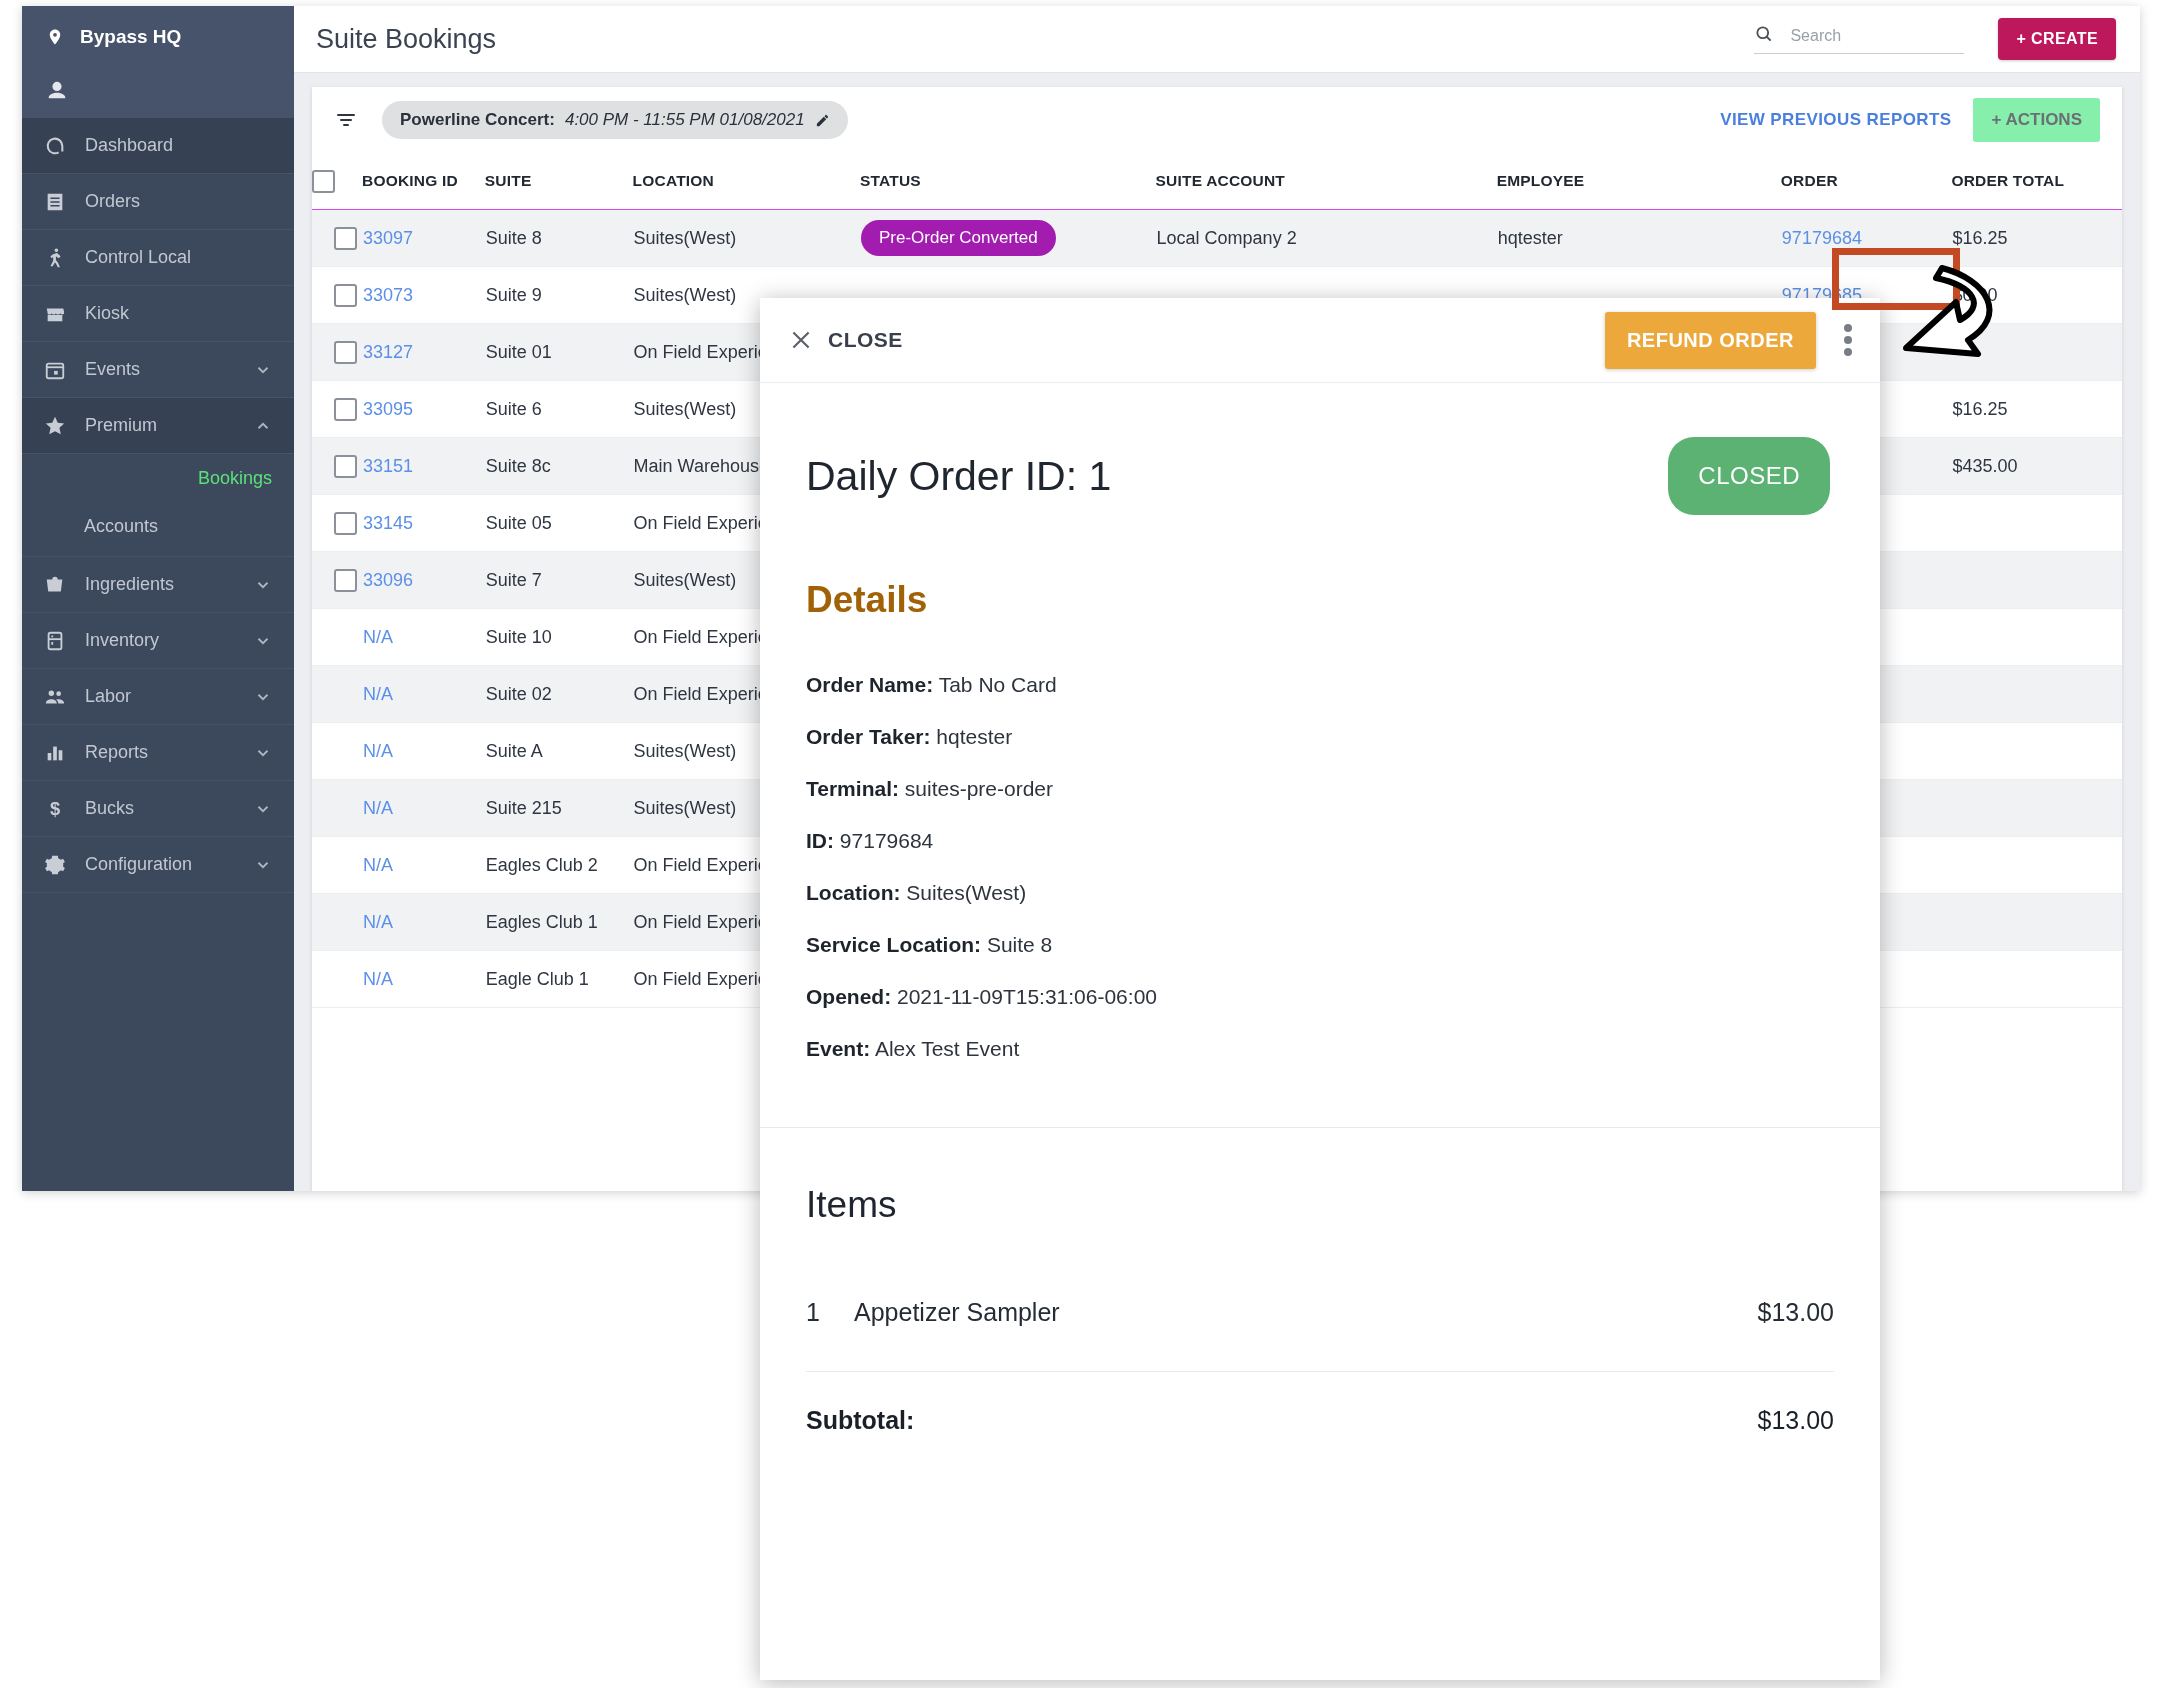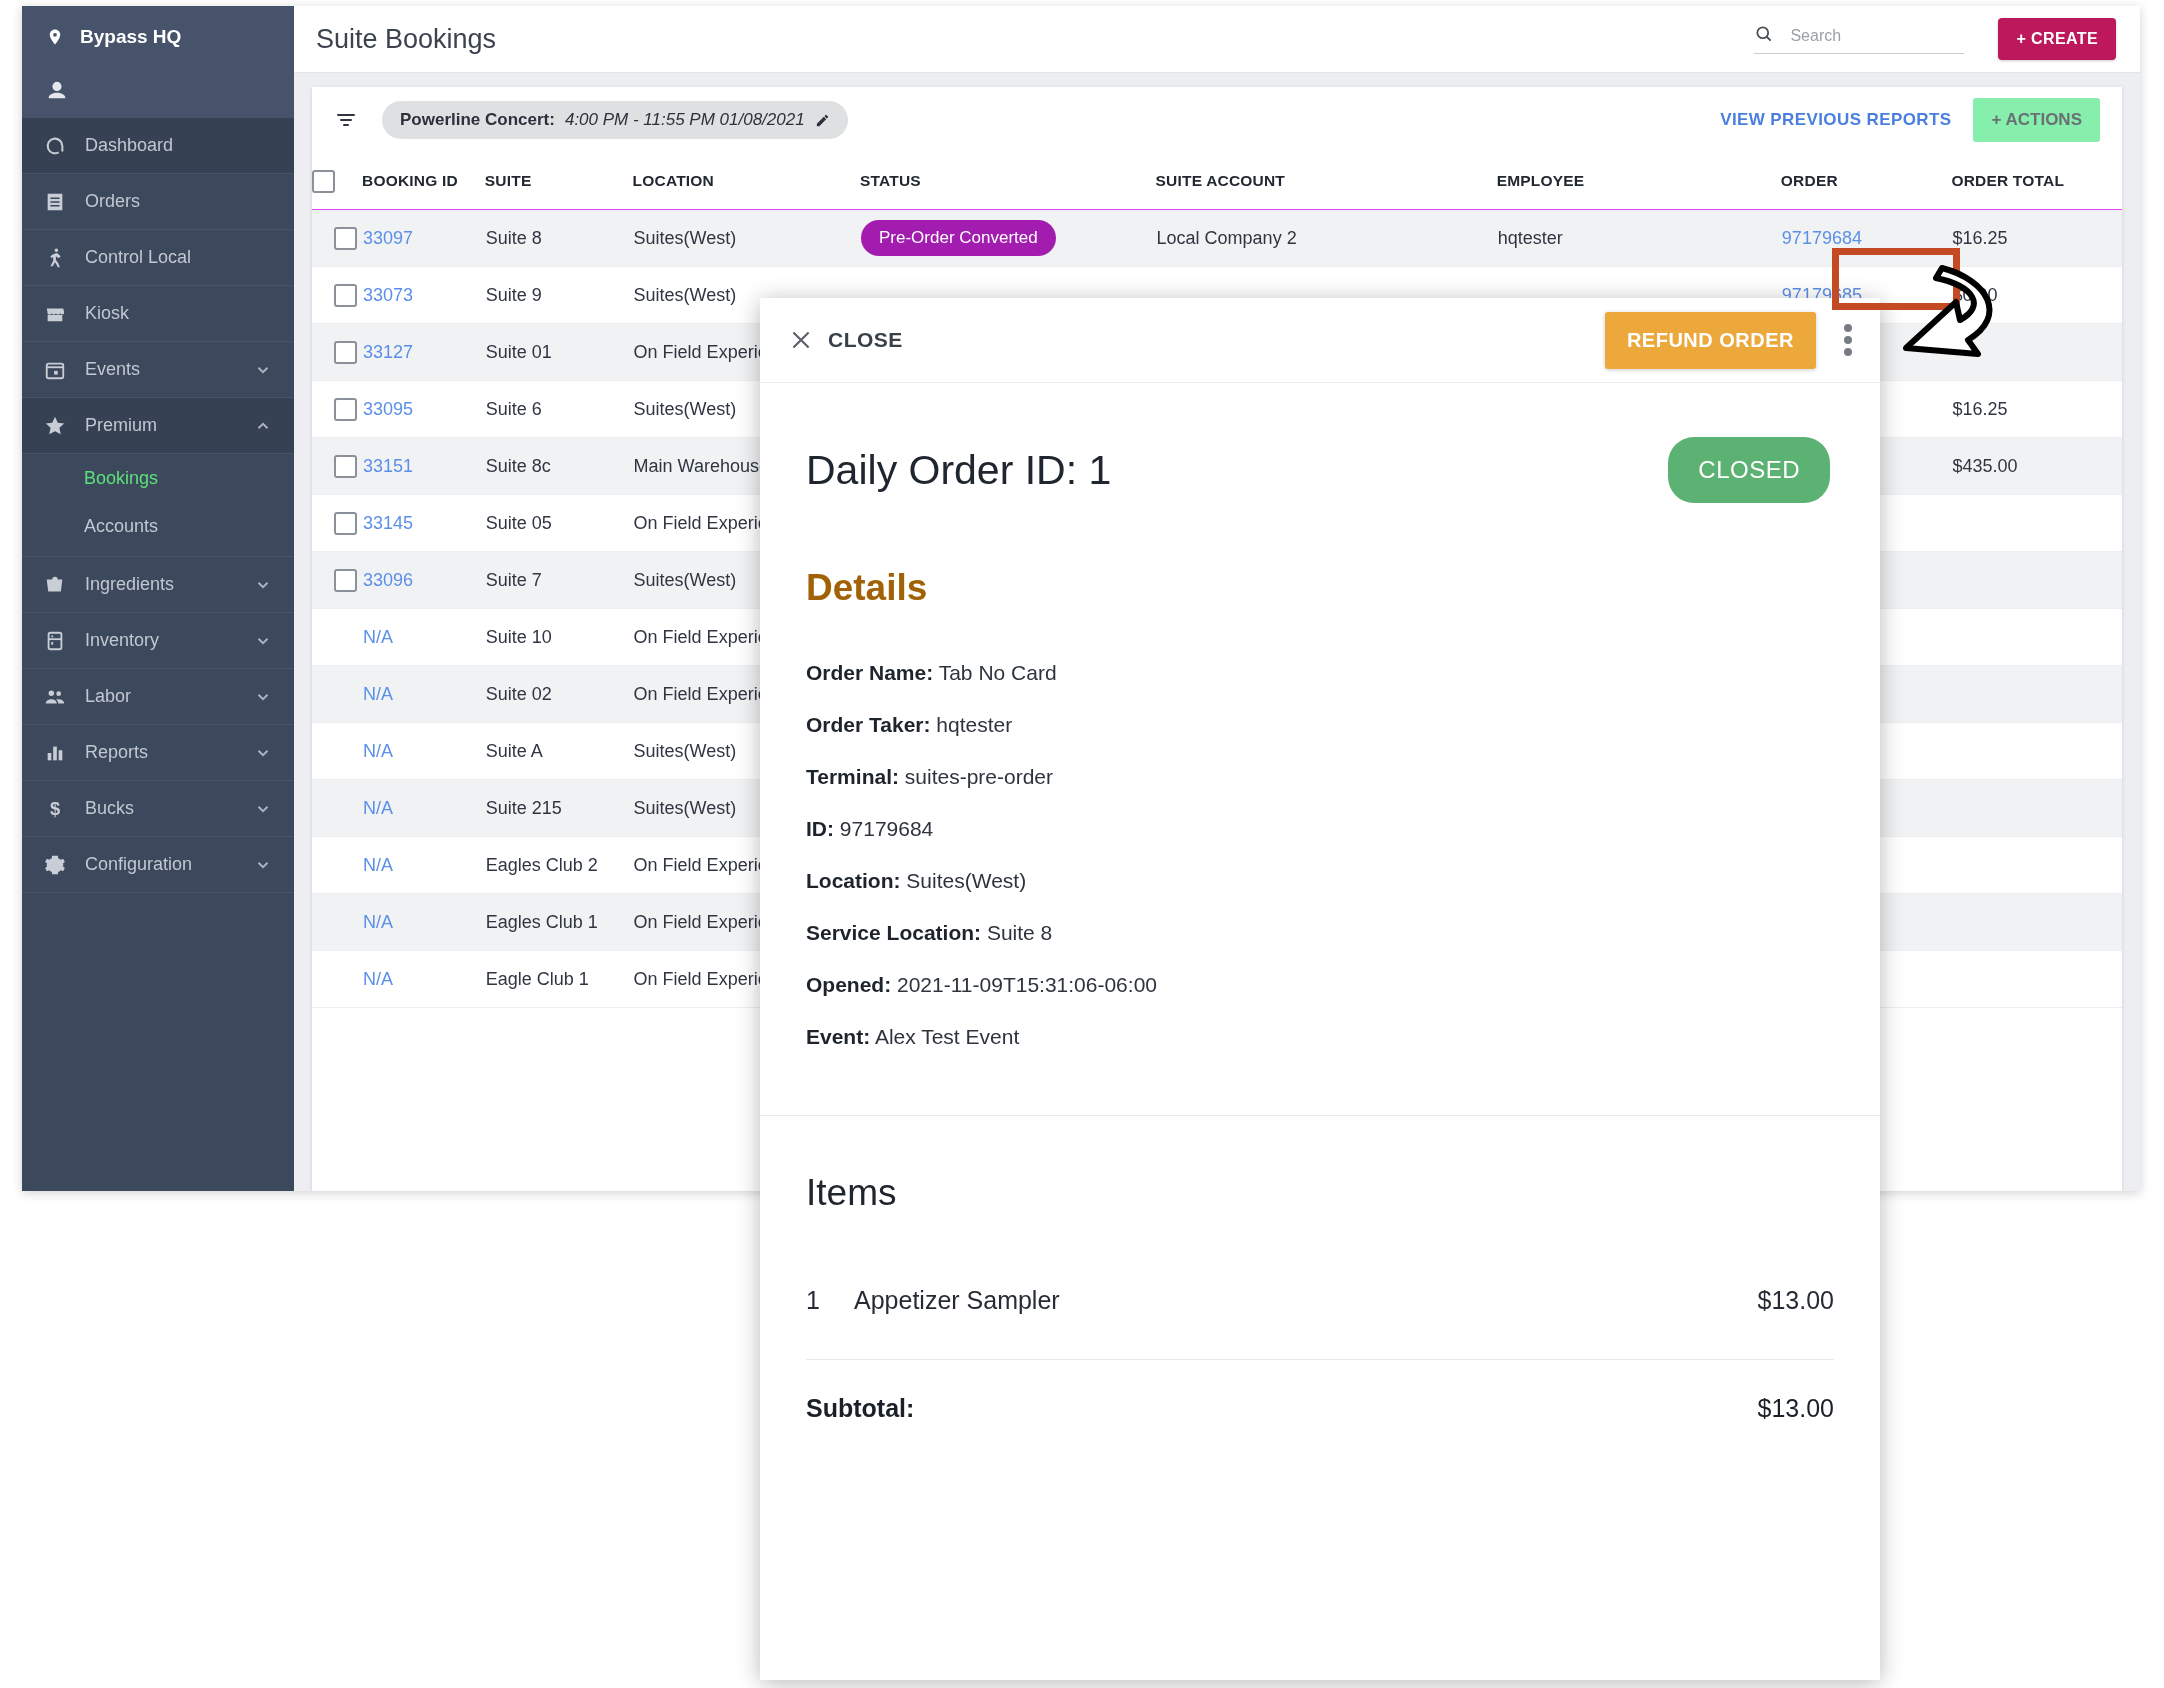--- a/index.html
+++ b/index.html
@@ -42,21 +42,21 @@
     box-sizing:border-box;
   }
   .nav-item.active-group{background:#364254;}
   .nav-item .ico{width:22px;height:22px;flex:0 0 22px;display:block;opacity:.92;}
   .nav-item .label{flex:1;}
   .nav-item .chev{width:18px;height:18px;flex:0 0 18px;opacity:.85;}
   .sub-item{
     height:48px; display:flex; align-items:center;
     padding:0 22px 0 62px; font-size:18px; color:#c2c8d2;
   }
-  .sub-item.sel{color:#5ce07a;}
+  .sub-item.sel{color:#5ce07a;justify-content:flex-end;}
   .sub-wrap{border-bottom:1px solid #46536a;padding-bottom:6px;}
   
   #main{flex:1;display:flex;flex-direction:column;min-width:0;background:#eceef1;}
   #topbar{
     height:66px;background:#fff;display:flex;align-items:center;
     padding:0 24px 0 22px;border-bottom:1px solid #e3e5e9;flex:0 0 66px;
   }
   #topbar .title{font-size:27px;color:#3b4250;font-weight:400;}
   #topbar .spacer{flex:1;}
   .search-wrap{display:flex;align-items:center;gap:14px;
@@ -144,21 +144,21 @@
     letter-spacing:.5px;padding:17px 22px;border-radius:3px;cursor:pointer;
     box-shadow:0 1px 4px rgba(0,0,0,.2);font-family:"Liberation Sans", sans-serif;
   }
   .kebab{margin-left:28px;width:8px;cursor:pointer;}
   .kebab span{display:block;width:8px;height:8px;border-radius:50%;background:#777c85;margin:4px 0;}
   .modal-body{flex:1;overflow:hidden;position:relative;}
   .order-head{display:flex;align-items:center;padding:54px 50px 0 46px;}
   .order-head h1{margin:0;font-size:41px;font-weight:400;color:#20262f;}
   .oh-spacer{flex:1;}
   .badge-closed{
-    background:#5cb273;color:#fff;border-radius:26px;padding:19px 30px;
+    background:#5cb273;color:#fff;border-radius:26px;padding:25px 30px;
     font-size:24px;letter-spacing:.5px;
   }
   .sec-title{margin:64px 4px 0 46px;font-size:37px;font-weight:700;color:#a16207;}
   .details-list{margin:52px 0 0 46px;}
   .details-list .row{font-size:21px;color:#2e343e;margin-bottom:28px;}
   .details-list .row b{font-weight:bold;color:#1e242c;}
   .divider{height:1px;background:#e9eaec;margin:66px 0 0 0;}
   .items-title{margin:56px 0 0 46px;font-size:37px;font-weight:400;color:#20262f;}
   .item-row{
     display:flex;align-items:center;margin:72px 46px 0 46px;font-size:25px;color:#262c35;

